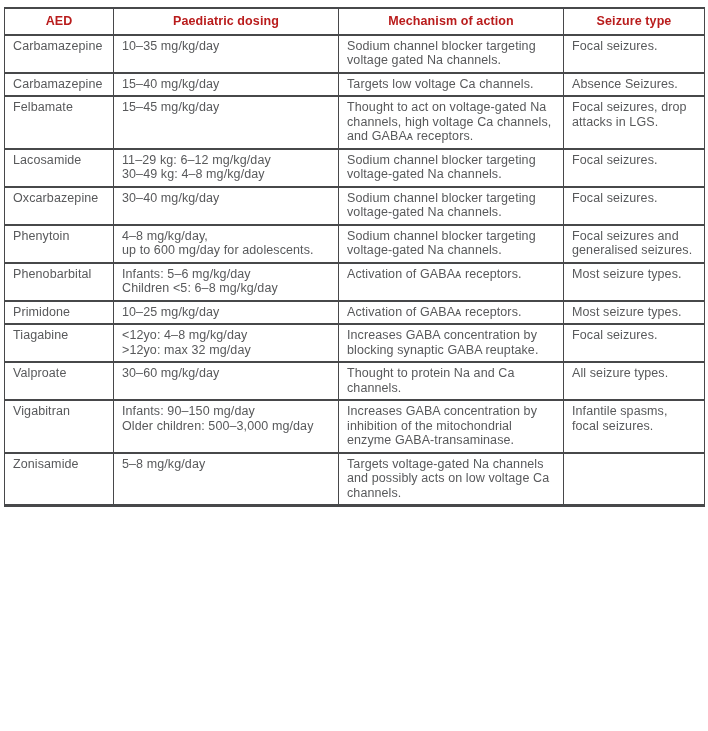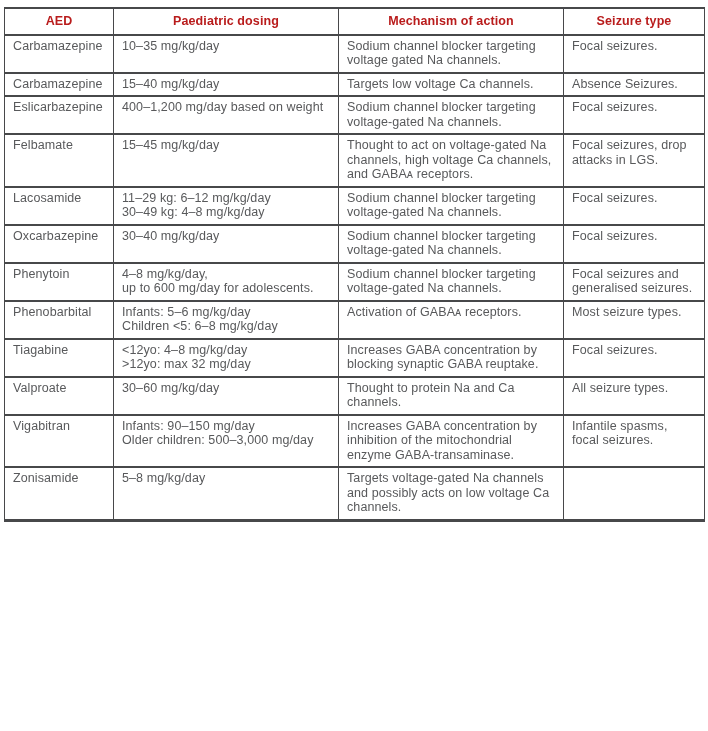--- a/index.html
+++ b/index.html
@@ -81,29 +81,20 @@
     <tr>
       <td>Carbamazepine</td>
       <td>
           <div class="dose-line">15–40 mg/kg/day</div>
           <div class="dose-line"></div>
         </td>
       <td>Targets low voltage Ca channels.</td>
       <td>Absence Seizures.</td>
     </tr>
     <tr>
-      <td>Eslicarbazepine</td>
-      <td>
-          <div class="dose-line">400–1,200 mg/day based on weight</div>
-          <div class="dose-line"></div>
-        </td>
-      <td>Sodium channel blocker targeting voltage-gated Na channels.</td>
-      <td>Focal seizures.</td>
-    </tr>
-    <tr>
       <td>Felbamate</td>
       <td>
           <div class="dose-line">15–45 mg/kg/day</div>
           <div class="dose-line"></div>
         </td>
       <td>Thought to act on voltage-gated Na channels, high voltage Ca channels, and GABAᴀ receptors.</td>
       <td>Focal seizures, drop attacks in LGS.</td>
     </tr>
     <tr>
       <td>Lacosamide</td>
@@ -135,20 +126,29 @@
     <tr>
       <td>Phenobarbital</td>
       <td>
           <div class="dose-line">Infants: 5–6 mg/kg/day</div>
           <div class="dose-line">Children &lt;5: 6–8 mg/kg/day</div>
         </td>
       <td>Activation of GABAᴀ receptors.</td>
       <td>Most seizure types.</td>
     </tr>
     <tr>
+      <td>Primidone</td>
+      <td>
+          <div class="dose-line">10–25 mg/kg/day</div>
+          <div class="dose-line"></div>
+        </td>
+      <td>Activation of GABAᴀ receptors.</td>
+      <td>Most seizure types.</td>
+    </tr>
+    <tr>
       <td>Tiagabine</td>
       <td>
           <div class="dose-line">&lt;12yo: 4–8 mg/kg/day</div>
           <div class="dose-line">&gt;12yo: max 32 mg/day</div>
         </td>
       <td>Increases GABA concentration by blocking synaptic GABA reuptake.</td>
       <td>Focal seizures.</td>
     </tr>
     <tr>
       <td>Valproate</td>

